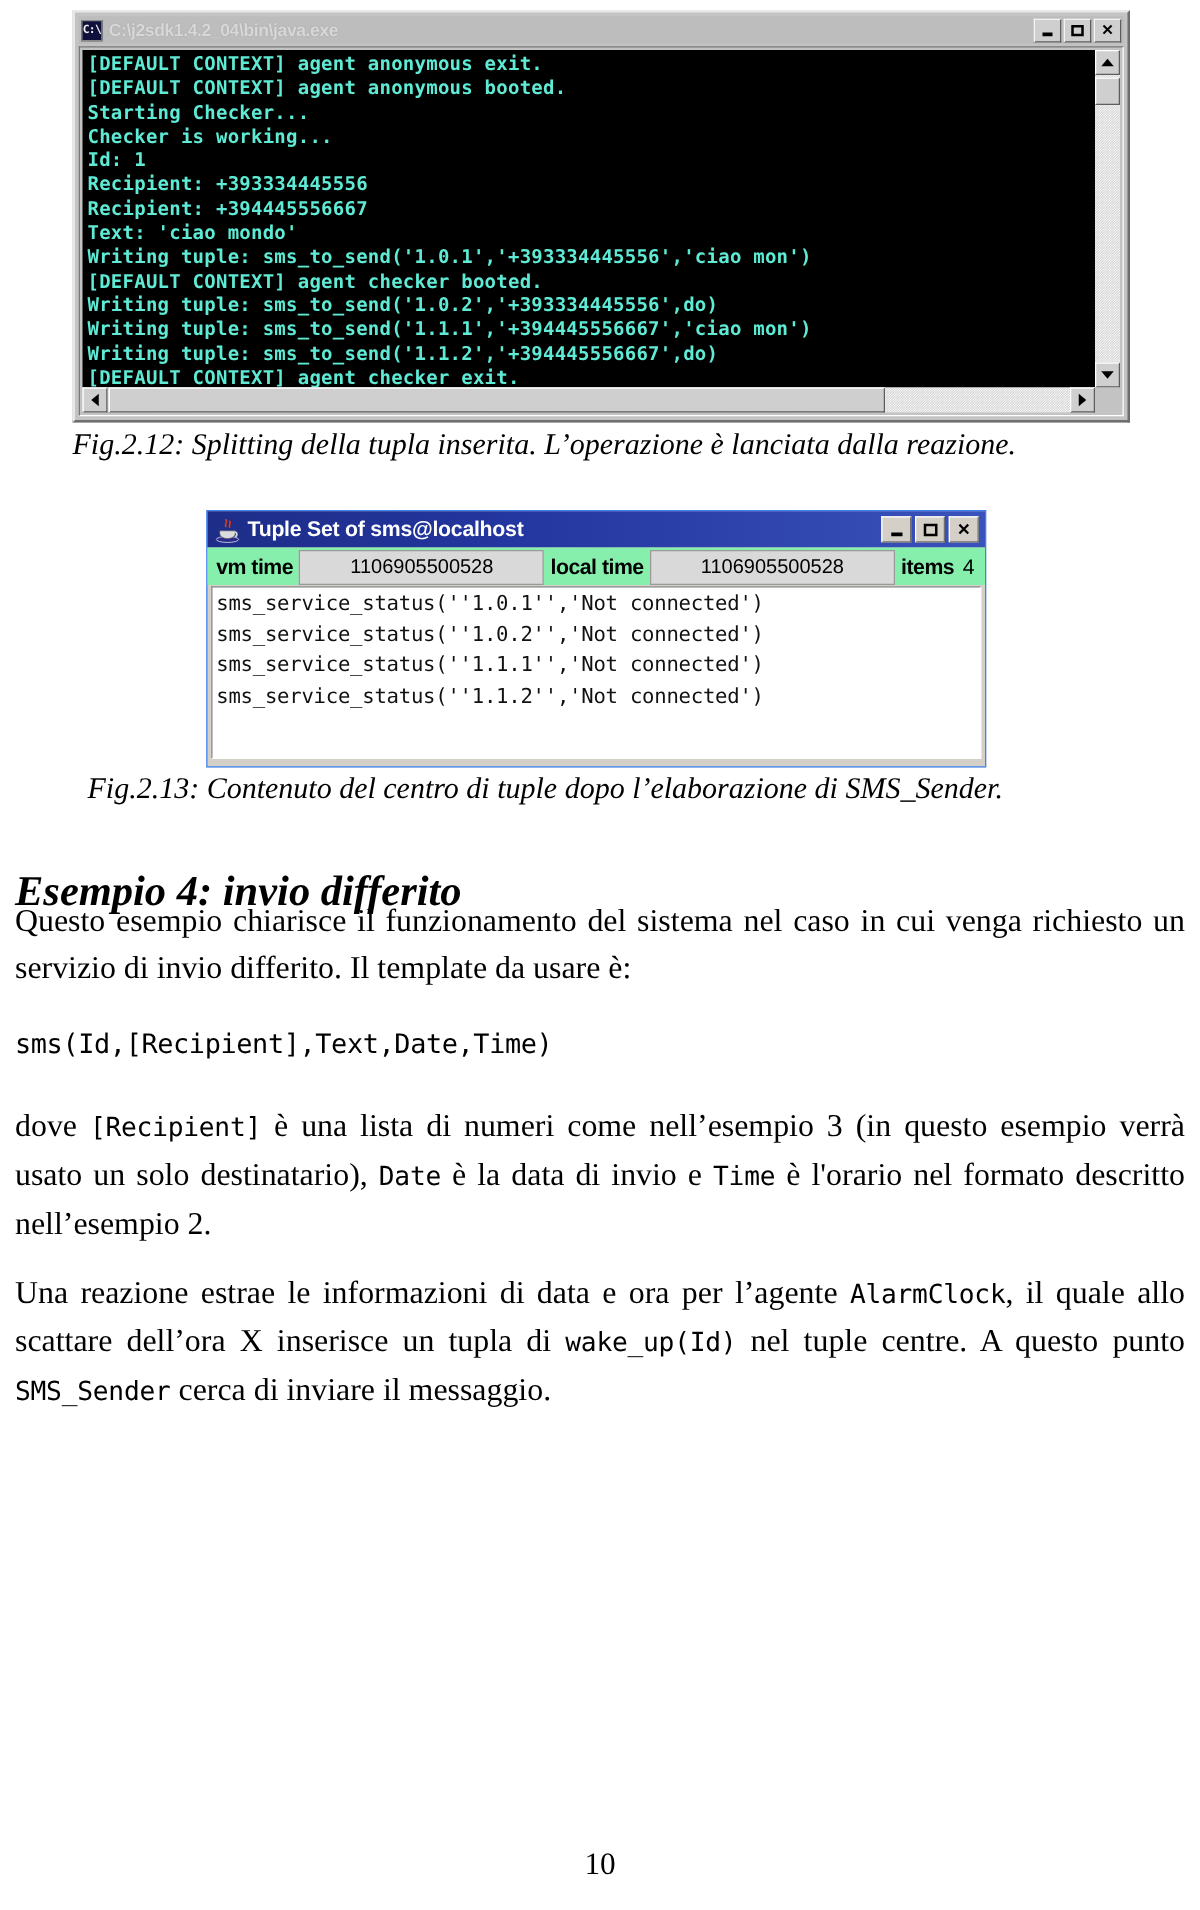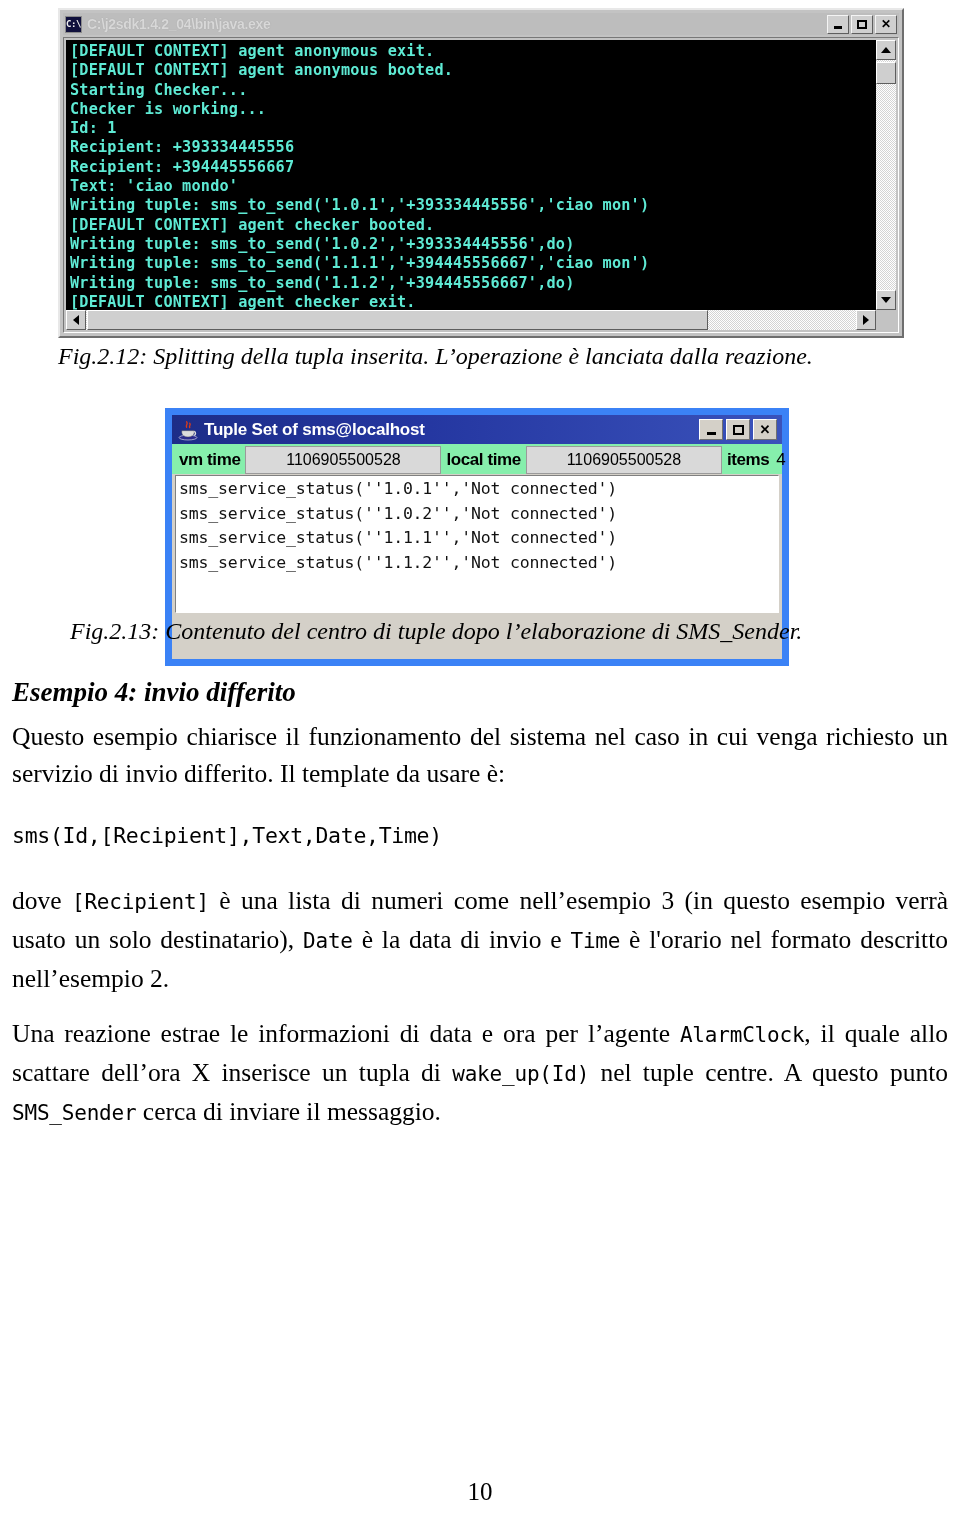--- a/index.html
+++ b/index.html
@@ -217,23 +217,23 @@
   }
   #caption-212 { top: 342px; }
   #caption-213 { top: 617px; left: 70px; }
 
   
   .tuple-window {
     position: absolute;
     left: 165px;
     top: 408px;
     width: 624px;
-    height: 258px;
+    height: 206px;
     background: #d4d0c8;
-    border: 7px solid #3b82f6;
+    border: 1px solid #3b82f6;
     box-sizing: border-box;
   }
   .tuple-titlebar {
     height: 29px;
     background: linear-gradient(to right, #1d2d88 0%, #2436a0 40%, #3a52bb 100%);
     display: flex;
     align-items: center;
     padding: 0 3px;
     box-sizing: border-box;
   }
@@ -334,25 +334,25 @@
     line-height: 24.5px;
     color: #111111;
     white-space: pre;
     letter-spacing: -0.2px;
   }
 
   
   .heading {
     position: absolute;
     left: 12px;
-    top: 675px;
+    top: 697px;
     font-family: "Liberation Serif", serif;
     font-weight: bold;
     font-style: italic;
-    font-size: 27px;
+    font-size: 34px;
     line-height: 34px;
     color: #000;
     white-space: nowrap;
   }
   .para {
     position: absolute;
     left: 12px;
     width: 936px;
     font-family: "Liberation Serif", serif;
     font-size: 25.5px;

